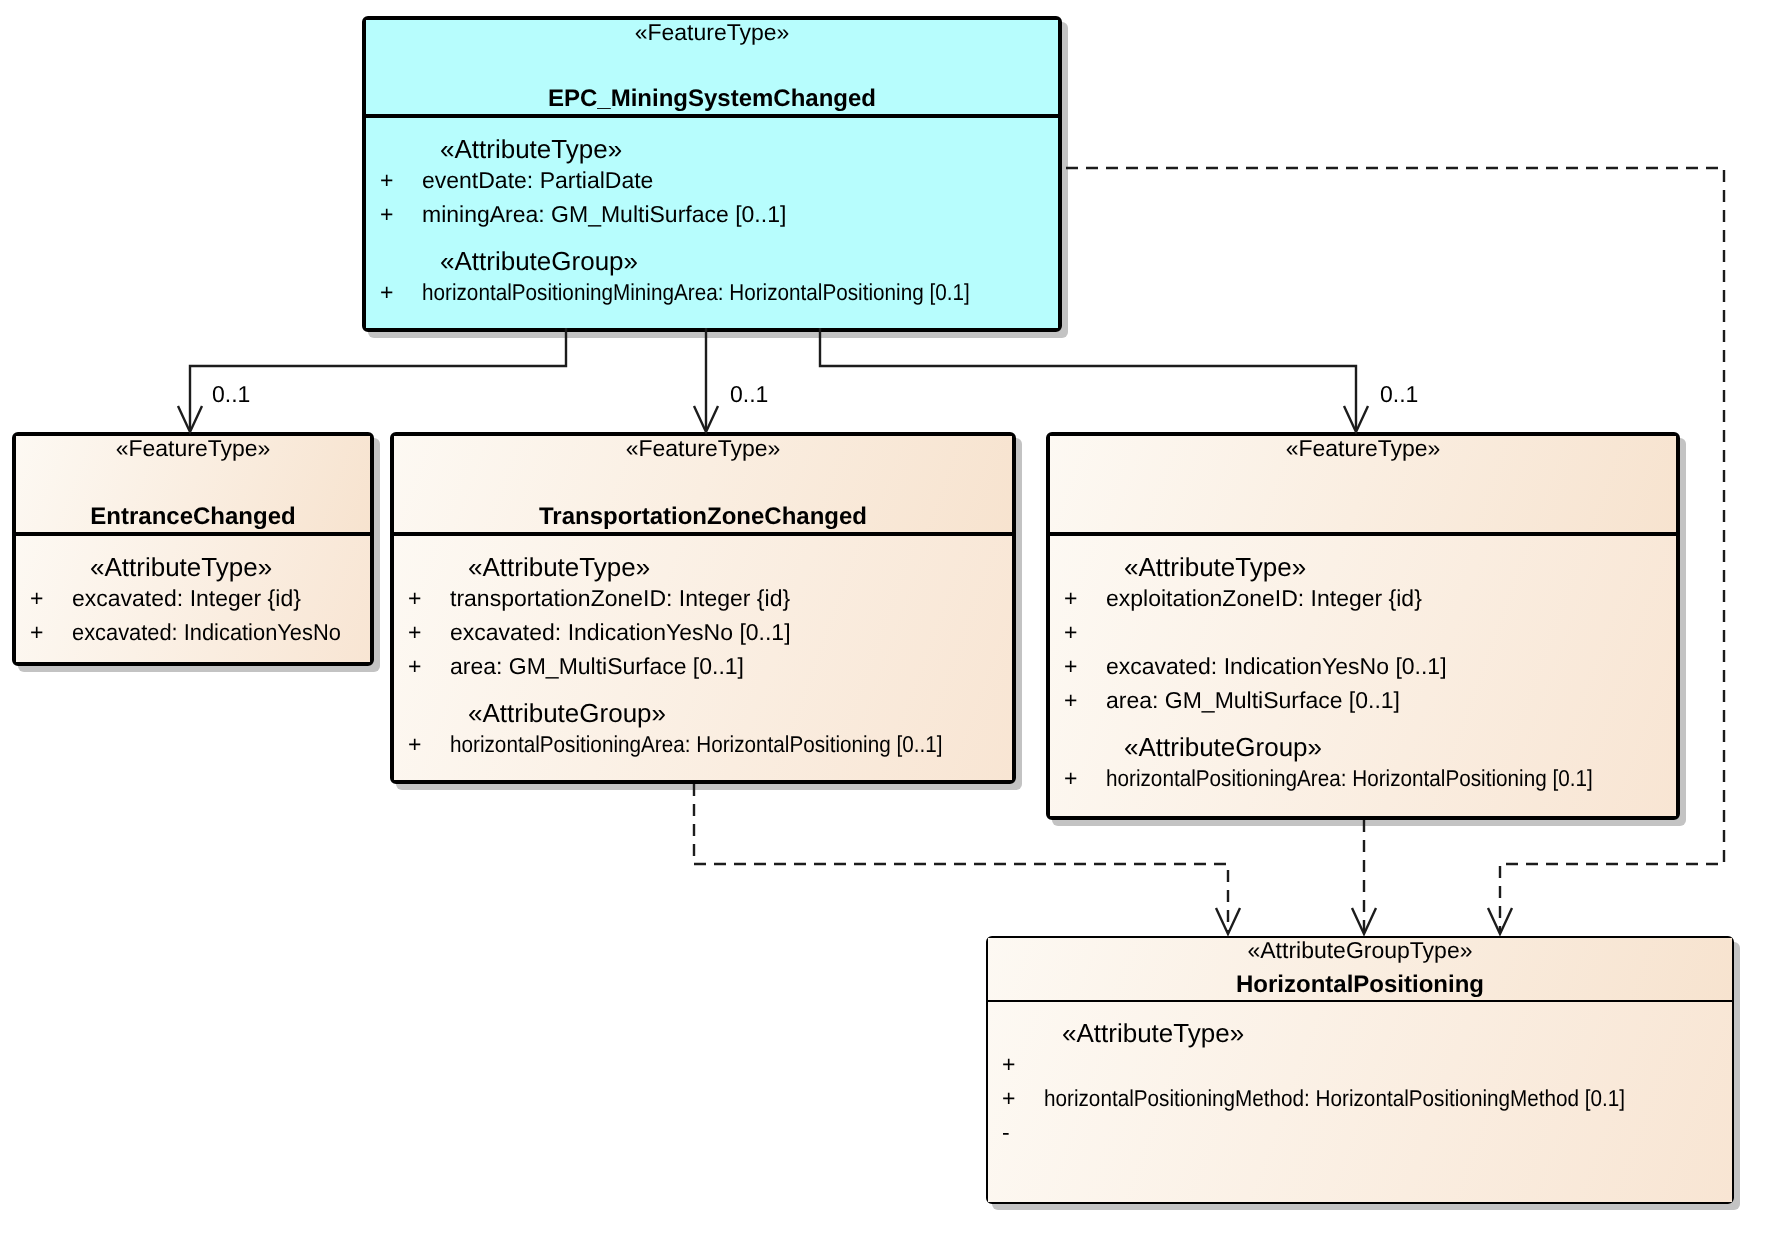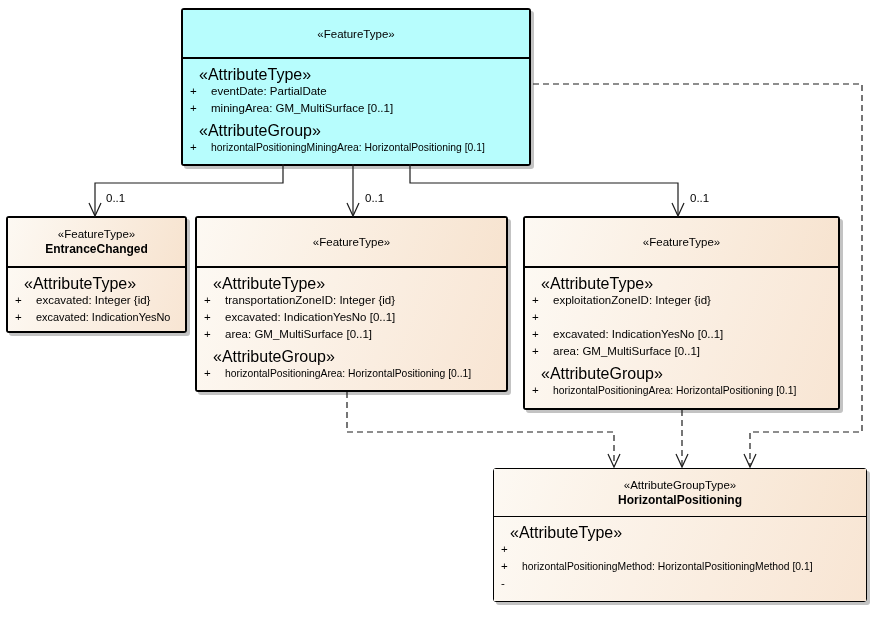--- a/index.html
+++ b/index.html
@@ -14,31 +14,31 @@
     position:absolute;box-sizing:border-box;
     border:2px solid #000;border-radius:3px;
     box-shadow:3px 3px 0 #c3c3c3;
     display:flex;flex-direction:column;
     z-index:1;
   }
   .uml.thin{border-width:1px;}
   .title{
     box-sizing:border-box;
     border-bottom:2px solid #000;
-    display:flex;flex-direction:column;justify-content:center;align-items:center;
+    display:flex;flex-direction:column;justify-content:space-between;align-items:center;
     gap:1px;flex:none;
   }
   .uml.thin .title{border-bottom-width:1px;}
   .feature .title{background:linear-gradient(110deg,#fdf9f3 0%,#f7e3cf 100%);}
   .feature .attrs{background:linear-gradient(110deg,#fdf9f3 0%,#f8e5d3 100%);}
   .cyan .title,.cyan .attrs{background:#b7fdfd;}
   .stereo{font-size:11.5px;line-height:14px;}
   .cname{font-size:12px;font-weight:bold;line-height:15px;}
   .attrs{flex:1;padding-top:7px;box-sizing:border-box;overflow:hidden;}
-  .sec{font-size:16px;height:17px;line-height:17px;padding-left:16px;white-space:nowrap;}
+  .sec{font-size:13px;height:17px;line-height:17px;padding-left:16px;white-space:nowrap;margin-left:21px;}
   .sec.grp{margin-top:5px;}
   .arow{display:flex;height:17px;line-height:17px;font-size:11.5px;}
   .vis{flex:none;width:21px;padding-left:7px;box-sizing:content-box;}
   .atext{white-space:nowrap;}
   .tight{transform:scaleX(0.90);transform-origin:0 50%;}
   .tight95{transform:scaleX(0.95);transform-origin:0 50%;}
   
   svg.wires{position:absolute;left:0;top:0;z-index:2;pointer-events:none;}
   .wire{fill:none;stroke:#1c1c1c;stroke-width:1.2;}
   .wire.dash{stroke-dasharray:6 4;}
@@ -80,20 +80,21 @@
   </g>
 </svg>
 
 <div class="mult" style="left:106px;top:191px;">0..1</div>
 <div class="mult" style="left:365px;top:191px;">0..1</div>
 <div class="mult" style="left:690px;top:191px;">0..1</div>
 
 <div class="uml cyan" style="left:181px;top:8px;width:350px;height:158px;">
   <div class="title" style="height:49px;">
     <div class="stereo">«FeatureType»</div>
+    <div class="cname">EPC_MiningSystemChanged</div>
   </div>
   <div class="attrs">
     <div class="sec">«AttributeType»</div>
     <div class="arow">
       <span class="vis">+</span>
       <span class="atext">eventDate: PartialDate</span>
     </div>
     <div class="arow">
       <span class="vis">+</span>
       <span class="atext">miningArea: GM_MultiSurface [0..1]</span>
@@ -120,20 +121,21 @@
     <div class="arow">
       <span class="vis">+</span>
       <span class="atext tight95">excavated: IndicationYesNo</span>
     </div>
   </div>
 </div>
 
 <div class="uml feature" style="left:195px;top:216px;width:313px;height:176px;">
   <div class="title" style="height:50px;">
     <div class="stereo">«FeatureType»</div>
+    <div class="cname">TransportationZoneChanged</div>
   </div>
   <div class="attrs">
     <div class="sec">«AttributeType»</div>
     <div class="arow">
       <span class="vis">+</span>
       <span class="atext">transportationZoneID: Integer {id}</span>
     </div>
     <div class="arow">
       <span class="vis">+</span>
       <span class="atext">excavated: IndicationYesNo [0..1]</span>
@@ -173,21 +175,21 @@
     </div>
     <div class="sec grp">«AttributeGroup»</div>
     <div class="arow">
       <span class="vis">+</span>
       <span class="atext tight">horizontalPositioningArea: HorizontalPositioning [0.1]</span>
     </div>
   </div>
 </div>
 
 <div class="uml feature thin" style="left:493px;top:468px;width:374px;height:134px;">
-  <div class="title" style="height:48px;">
+  <div class="title" style="height:32px;">
     <div class="stereo">«AttributeGroupType»</div>
     <div class="cname">HorizontalPositioning</div>
   </div>
   <div class="attrs">
     <div class="sec">«AttributeType»</div>
     <div class="arow">
       <span class="vis">+</span>
     </div>
     <div class="arow">
       <span class="vis">+</span>

